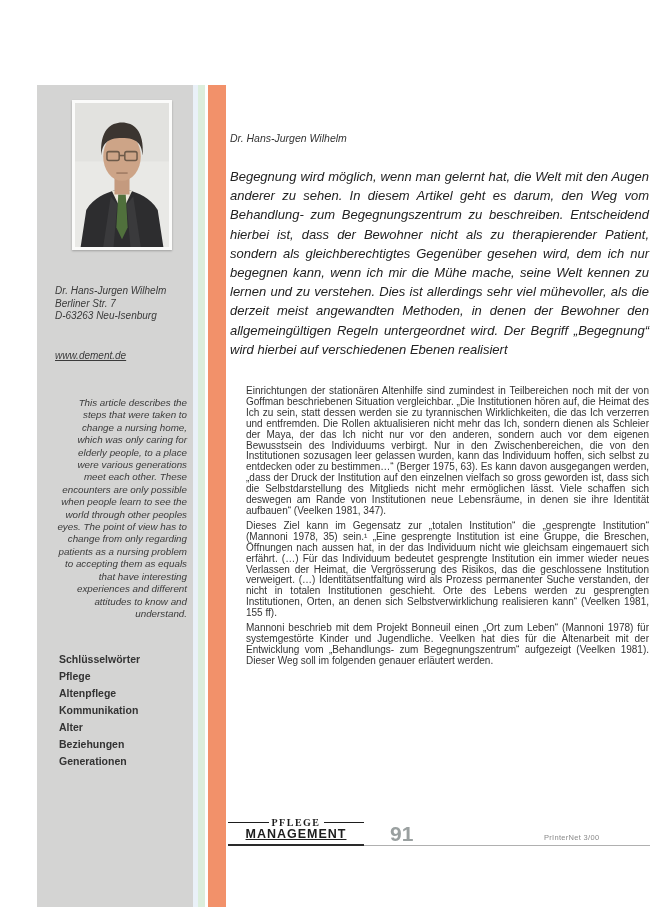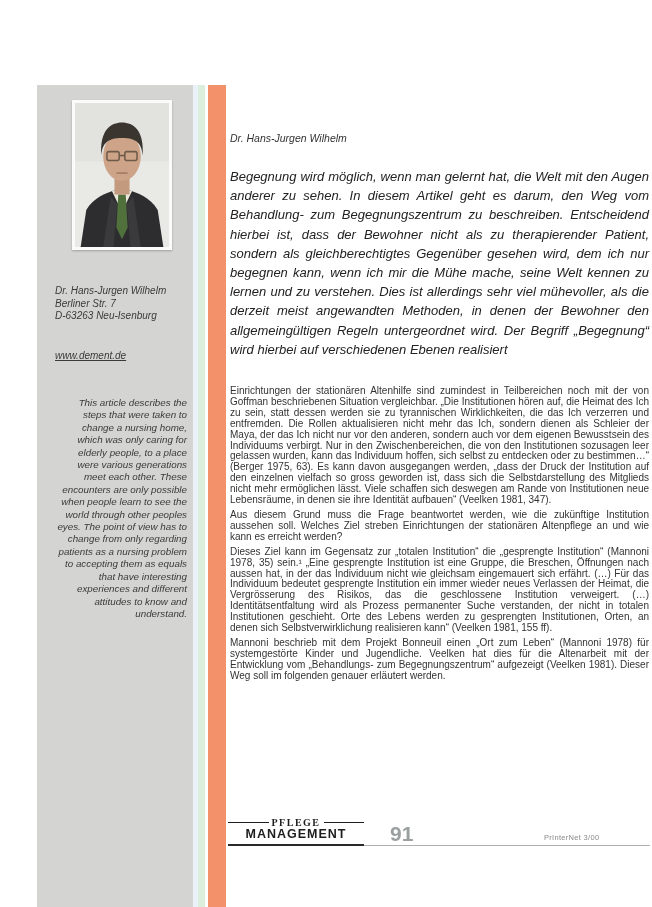--- a/index.html
+++ b/index.html
@@ -30,28 +30,28 @@
   .title{position:absolute;left:228px;top:86px;width:422px;margin:0;
          font-size:21.5px;font-weight:800;letter-spacing:.2px;color:#141414;
          background:linear-gradient(#ffffff 38%, #f4cba2 38%, #f4cba2 96%, #ffffff 96%);
          padding:1px 2px 3px 2px;box-sizing:border-box;}
   .author{position:absolute;left:230px;top:132px;font-style:italic;font-size:10.5px;color:#333;}
   .intro{position:absolute;left:230px;top:167px;width:419px;
          font-style:italic;font-size:13px;line-height:19.2px;color:#222;
          text-align:justify;margin:0;}
   .bodytext{position:absolute;left:230px;top:386px;width:419px;
             font-size:10px;line-height:10.9px;color:#333;text-align:justify;}
-  .bodytext p{margin:0 0 4px 0;}
+  .bodytext p{margin:0 0 4px 16px;}
 
   
   .logo{position:absolute;left:228px;top:817px;width:136px;color:#1d1d1d;}
   .logo-top{display:flex;align-items:center;gap:3px;}
   .logo-rule{flex:1;height:1px;background:#1d1d1d;}
   .logo-line1{font-family:"Liberation Serif",serif;font-weight:bold;font-size:10px;letter-spacing:1.5px;}
-  .logo-line2{text-align:center;font-weight:bold;font-size:12.5px;letter-spacing:1px;margin-top:-1px;}
+  .logo-line2{text-align:center;font-weight:bold;font-size:12.5px;letter-spacing:1px;margin-top:-1px;text-decoration:underline;}
   .footer-rule-dark{position:absolute;left:228px;top:844px;width:136px;height:2px;background:#2a2a2a;}
   .footer-rule-gray{position:absolute;left:364px;top:845px;width:286px;height:1px;background:#b0b0b0;}
   .page-number{position:absolute;left:390px;top:822px;font-size:21px;font-weight:bold;color:#9aa0a0;}
   .issue{position:absolute;left:544px;top:833px;width:128px;text-align:left;
          font-size:7.5px;color:#8a8a8a;letter-spacing:.3px;}
 </style>
 </head>
 <body>
 
 <div class="page">
@@ -81,32 +81,40 @@
     <div class="sb-address">
       <div>Dr. Hans-Jurgen Wilhelm</div>
       <div>Berliner Str. 7</div>
       <div>D-63263 Neu-Isenburg</div>
     </div>
 
     <div class="sb-website">www.dement.de</div>
 
     <div class="sb-abstract">This article describes the steps that were taken to change a nursing home, which was only caring for elderly people, to a place were various generations meet each other. These encounters are only possible when people learn to see the world through other peoples eyes. The point of view has to change from only regarding patients as a nursing problem to accepting them as equals that have interesting experiences and different attitudes to know and understand.</div>
 
+    <div class="sb-keywords">
+      <div>Schlüsselwörter</div>
+      <div>Pflege</div>
+      <div>Altenpflege</div>
+      <div>Kommunikation</div>
+      <div>Alter</div>
+      <div>Beziehungen</div>
+      <div>Generationen</div>
+    </div>
   </div>
 
   <div class="stripe-blue"></div>
   <div class="stripe-green"></div>
   <div class="accent-bar"></div>
 
   <div class="author">Dr. Hans-Jurgen Wilhelm</div>
   <p class="intro">Begegnung wird möglich, wenn man gelernt hat, die Welt mit den Augen anderer zu sehen. In diesem Artikel geht es darum, den Weg vom Behandlung- zum Begegnungszentrum zu beschreiben. Entscheidend hierbei ist, dass der Bewohner nicht als zu therapierender Patient, sondern als gleichberechtigtes Gegenüber gesehen wird, dem ich nur begegnen kann, wenn ich mir die Mühe mache, seine Welt kennen zu lernen und zu verstehen. Dies ist allerdings sehr viel mühevoller, als die derzeit meist angewandten Methoden, in denen der Bewohner den allgemeingültigen Regeln untergeordnet wird. Der Begriff „Begegnung“ wird hierbei auf verschiedenen Ebenen realisiert</p>
 
   <div class="bodytext">
     <p>Einrichtungen der stationären Altenhilfe sind zumindest in Teilbereichen noch mit der von Goffman beschriebenen Situation vergleichbar. „Die Institutionen hören auf, die Heimat des Ich zu sein, statt dessen werden sie zu tyrannischen Wirklichkeiten, die das Ich verzerren und entfremden. Die Rollen aktualisieren nicht mehr das Ich, sondern dienen als Schleier der Maya, der das Ich nicht nur vor den anderen, sondern auch vor dem eigenen Bewusstsein des Individuums verbirgt. Nur in den Zwischenbereichen, die von den Institutionen sozusagen leer gelassen wurden, kann das Individuum hoffen, sich selbst zu entdecken oder zu bestimmen…“ (Berger 1975, 63). Es kann davon ausgegangen werden, „dass der Druck der Institution auf den einzelnen vielfach so gross geworden ist, dass sich die Selbstdarstellung des Mitglieds nicht mehr ermöglichen lässt. Viele schaffen sich deswegen am Rande von Institutionen neue Lebensräume, in denen sie ihre Identität aufbauen“ (Veelken 1981, 347).</p>
-    <p>Aus diesem Grund muss die Frage beantwortet werden, wie die zukünftige Institution aussehen soll. Welches Ziel streben Einrichtungen der stationären Altenpflege an und wie kann es erreicht werden?</p>
     <p>Dieses Ziel kann im Gegensatz zur „totalen Institution“ die „gesprengte Institution“ (Mannoni 1978, 35) sein.¹ „Eine gesprengte Institution ist eine Gruppe, die Breschen, Öffnungen nach aussen hat, in der das Individuum nicht wie gleichsam eingemauert sich erfährt. (…) Für das Individuum bedeutet gesprengte Institution ein immer wieder neues Verlassen der Heimat, die Vergrösserung des Risikos, das die geschlossene Institution verweigert. (…) Identitätsentfaltung wird als Prozess permanenter Suche verstanden, der nicht in totalen Institutionen geschieht. Orte des Lebens werden zu gesprengten Institutionen, Orten, an denen sich Selbstverwirklichung realisieren kann“ (Veelken 1981, 155 ff).</p>
     <p>Mannoni beschrieb mit dem Projekt Bonneuil einen „Ort zum Leben“ (Mannoni 1978) für systemgestörte Kinder und Jugendliche. Veelken hat dies für die Altenarbeit mit der Entwicklung vom „Behandlungs- zum Begegnungszentrum“ aufgezeigt (Veelken 1981). Dieser Weg soll im folgenden genauer erläutert werden.</p>
   </div>
 
   <div class="logo">
     <div class="logo-top">
       <span class="logo-rule"></span>
       <span class="logo-line1">PFLEGE</span>
       <span class="logo-rule"></span>
     </div>

